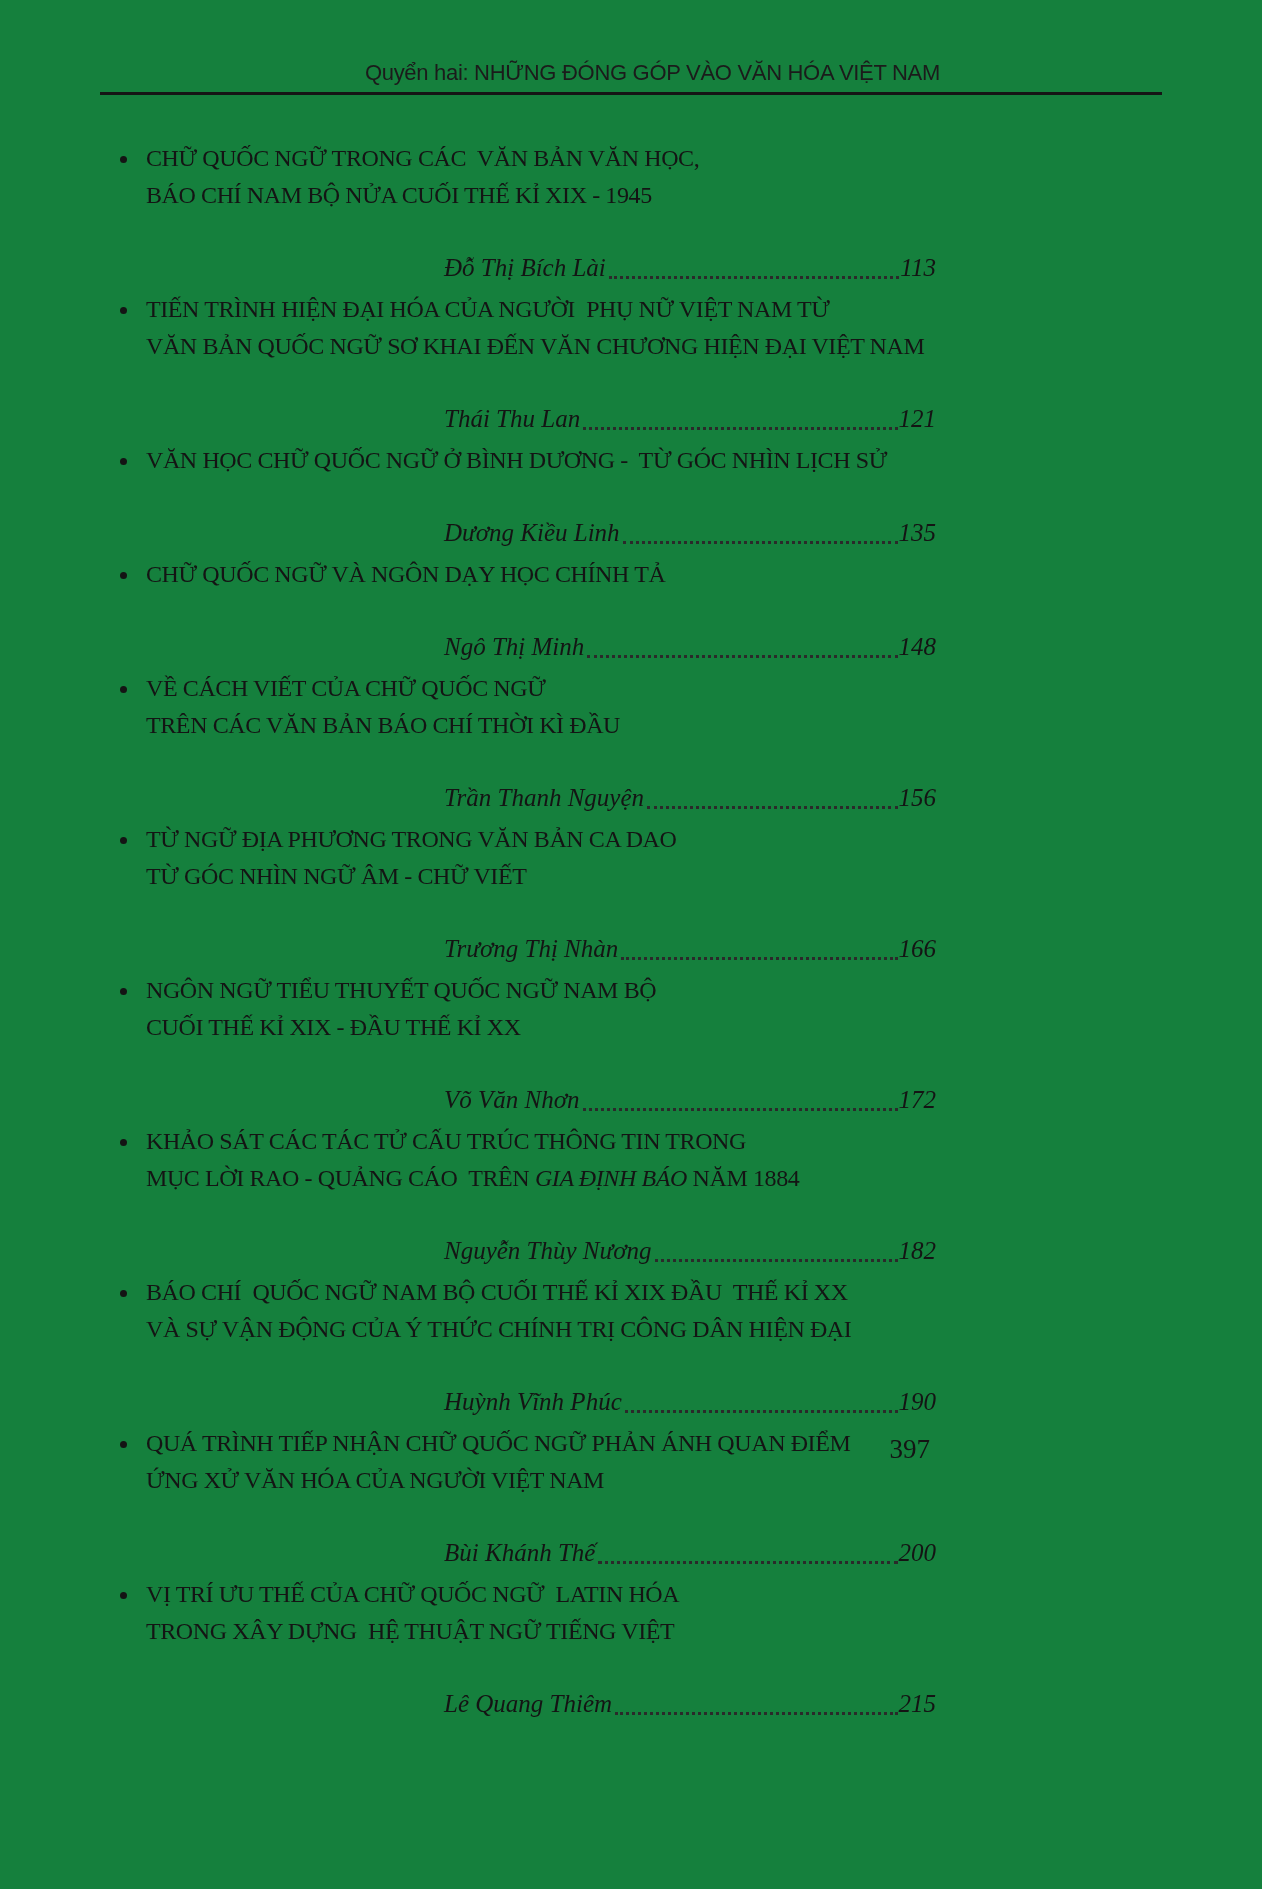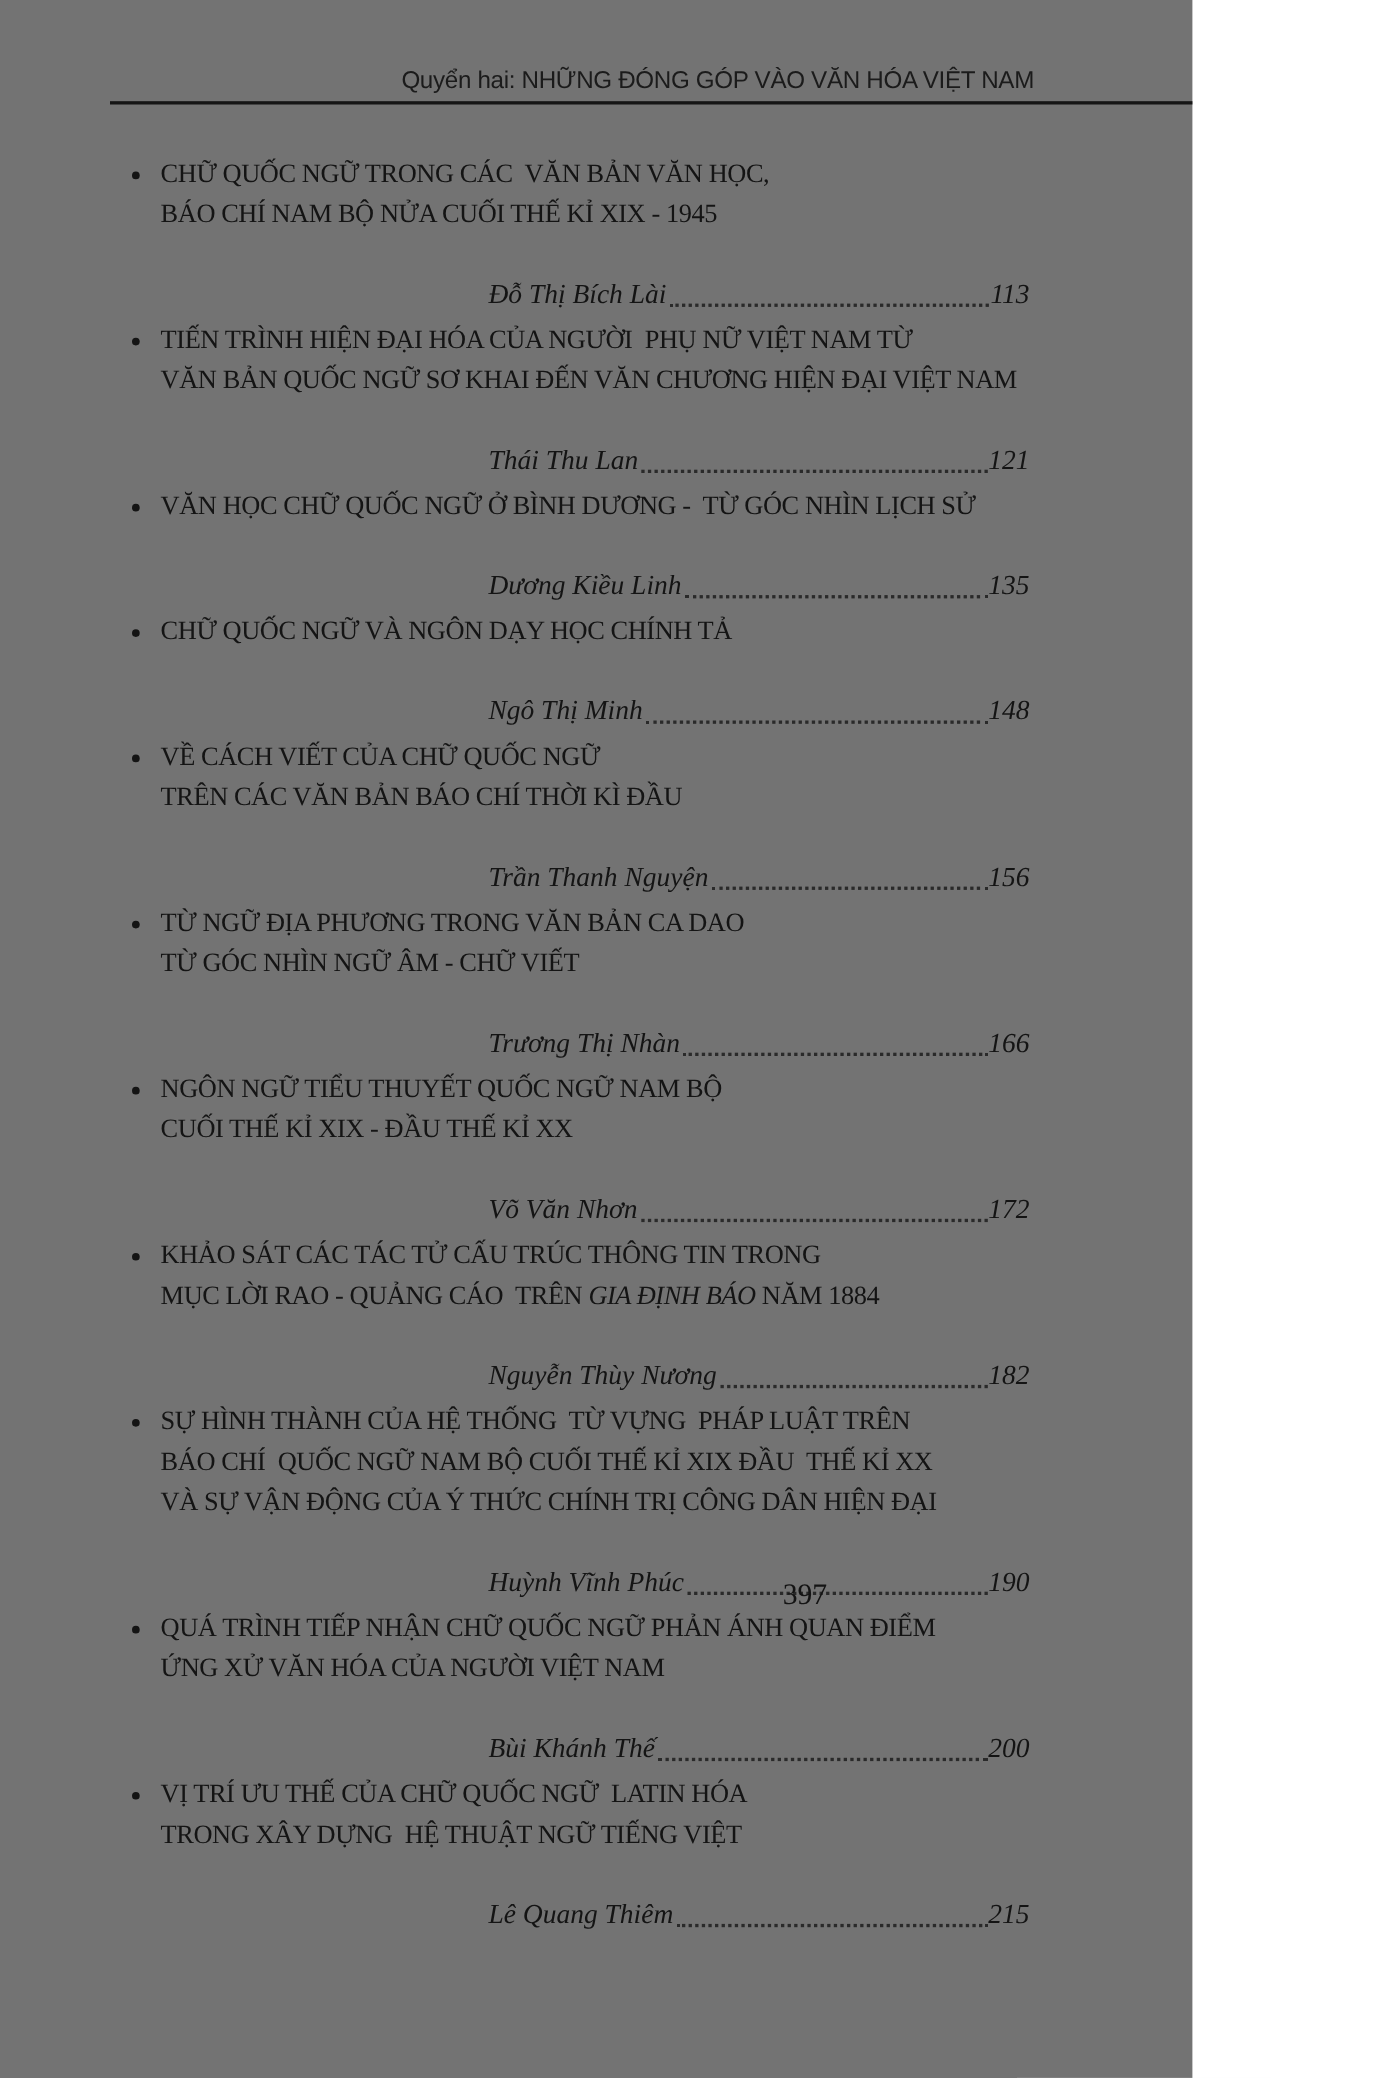--- a/index.html
+++ b/index.html
@@ -1,23 +1,23 @@
 <!DOCTYPE html>
 <html lang="vi"><head>
 <meta charset="utf-8">
 <style>
   * { margin: 0; padding: 0; box-sizing: border-box; }
   html, body { background: #ffffff; }
   body { font-family: "Liberation Serif", serif; }
 
   .page {
     position: relative;
-    width: 1084px;
+    width: 1262px;
     height: 1889px;
-    background: #737373;
+    background: #15803d;
     color: #141414;
     overflow: hidden;
   }
 
   
   .header {
     position: absolute;
     left: 100px;
     top: 60px;
     width: 1062px;
@@ -177,21 +177,20 @@
         <div class="title-line"><span>KHẢO SÁT CÁC TÁC TỬ CẤU TRÚC THÔNG TIN TRONG</span></div>
         <div class="title-line"><span>MỤC LỜI RAO - QUẢNG CÁO  TRÊN </span><span class="it">GIA ĐỊNH BÁO</span><span> NĂM 1884</span></div>
         <div class="author-row">
           <span class="author">Nguyễn Thùy Nương</span>
           <span class="leader"></span>
           <span class="pagenum">182</span>
         </div>
       </div>
       <div class="entry">
         <span class="bullet"></span>
-        <div class="title-line"><span>SỰ HÌNH THÀNH CỦA HỆ THỐNG  TỪ VỰNG  PHÁP LUẬT TRÊN</span></div>
         <div class="title-line"><span>BÁO CHÍ  QUỐC NGỮ NAM BỘ CUỐI THẾ KỈ XIX ĐẦU  THẾ KỈ XX</span></div>
         <div class="title-line"><span>VÀ SỰ VẬN ĐỘNG CỦA Ý THỨC CHÍNH TRỊ CÔNG DÂN HIỆN ĐẠI</span></div>
         <div class="author-row">
           <span class="author">Huỳnh Vĩnh Phúc</span>
           <span class="leader"></span>
           <span class="pagenum">190</span>
         </div>
       </div>
       <div class="entry">
         <span class="bullet"></span>

